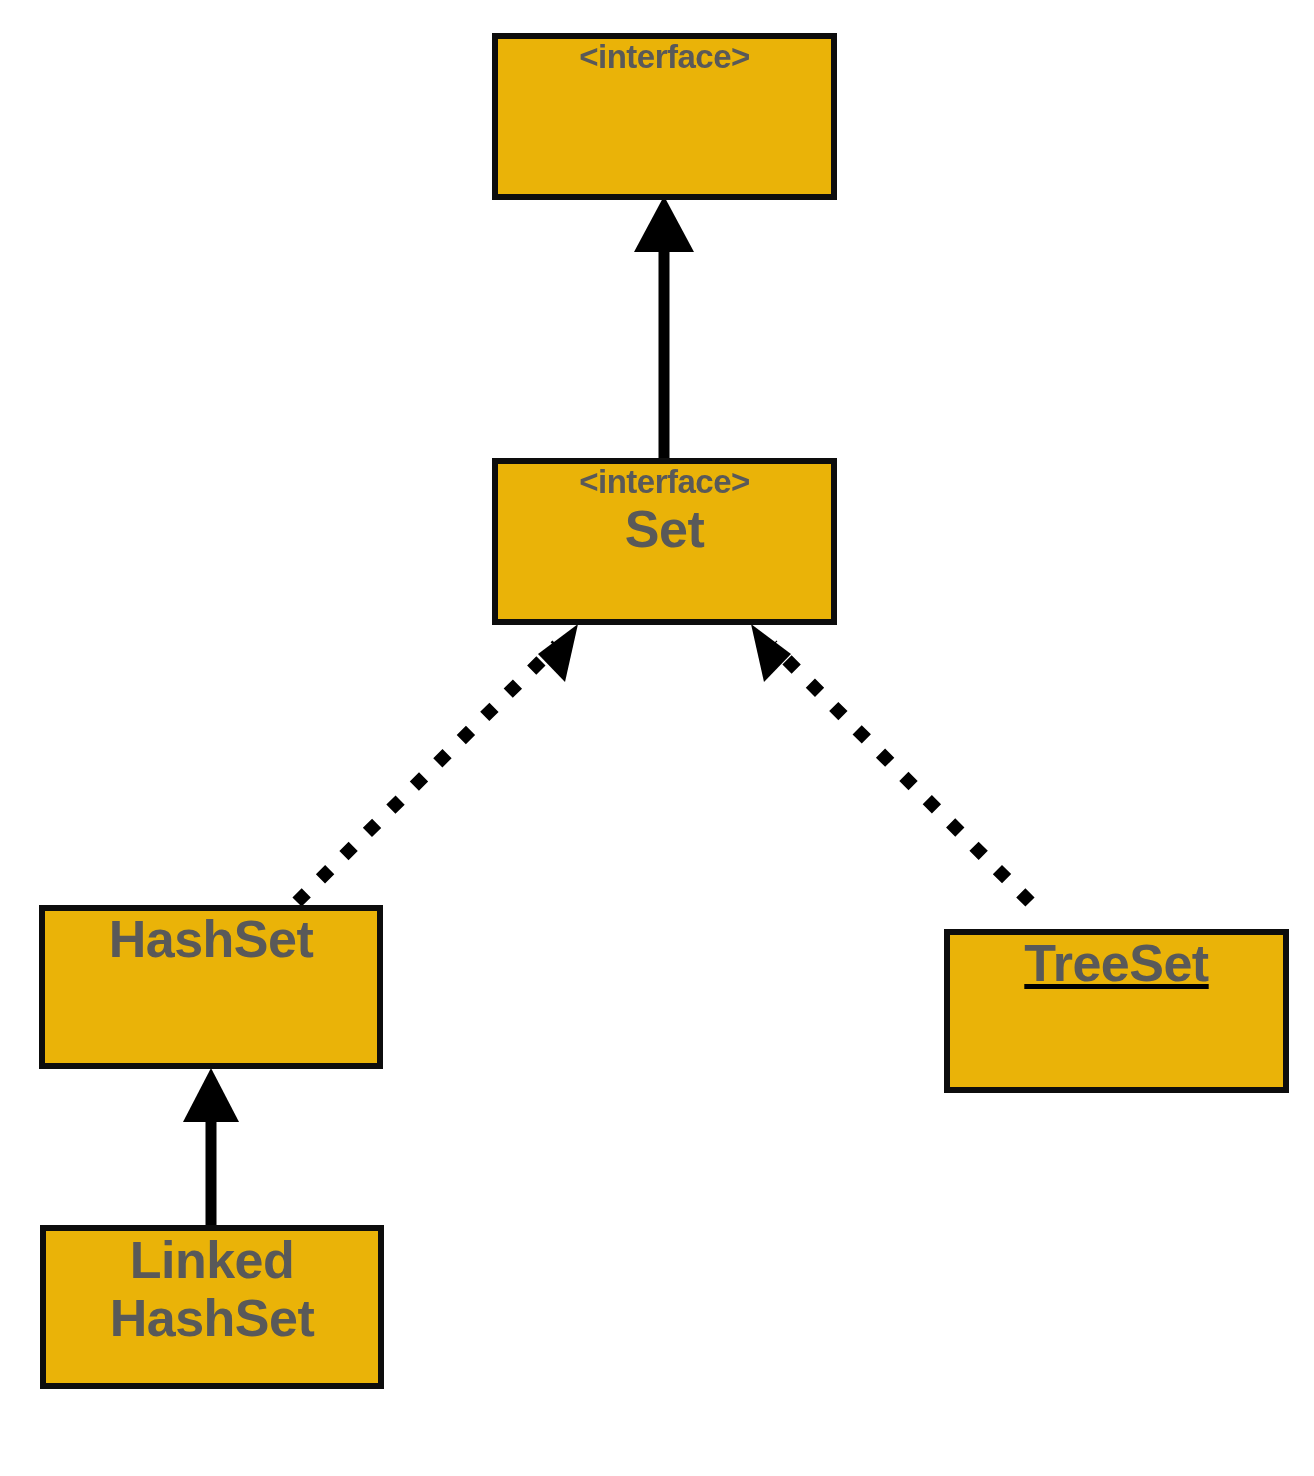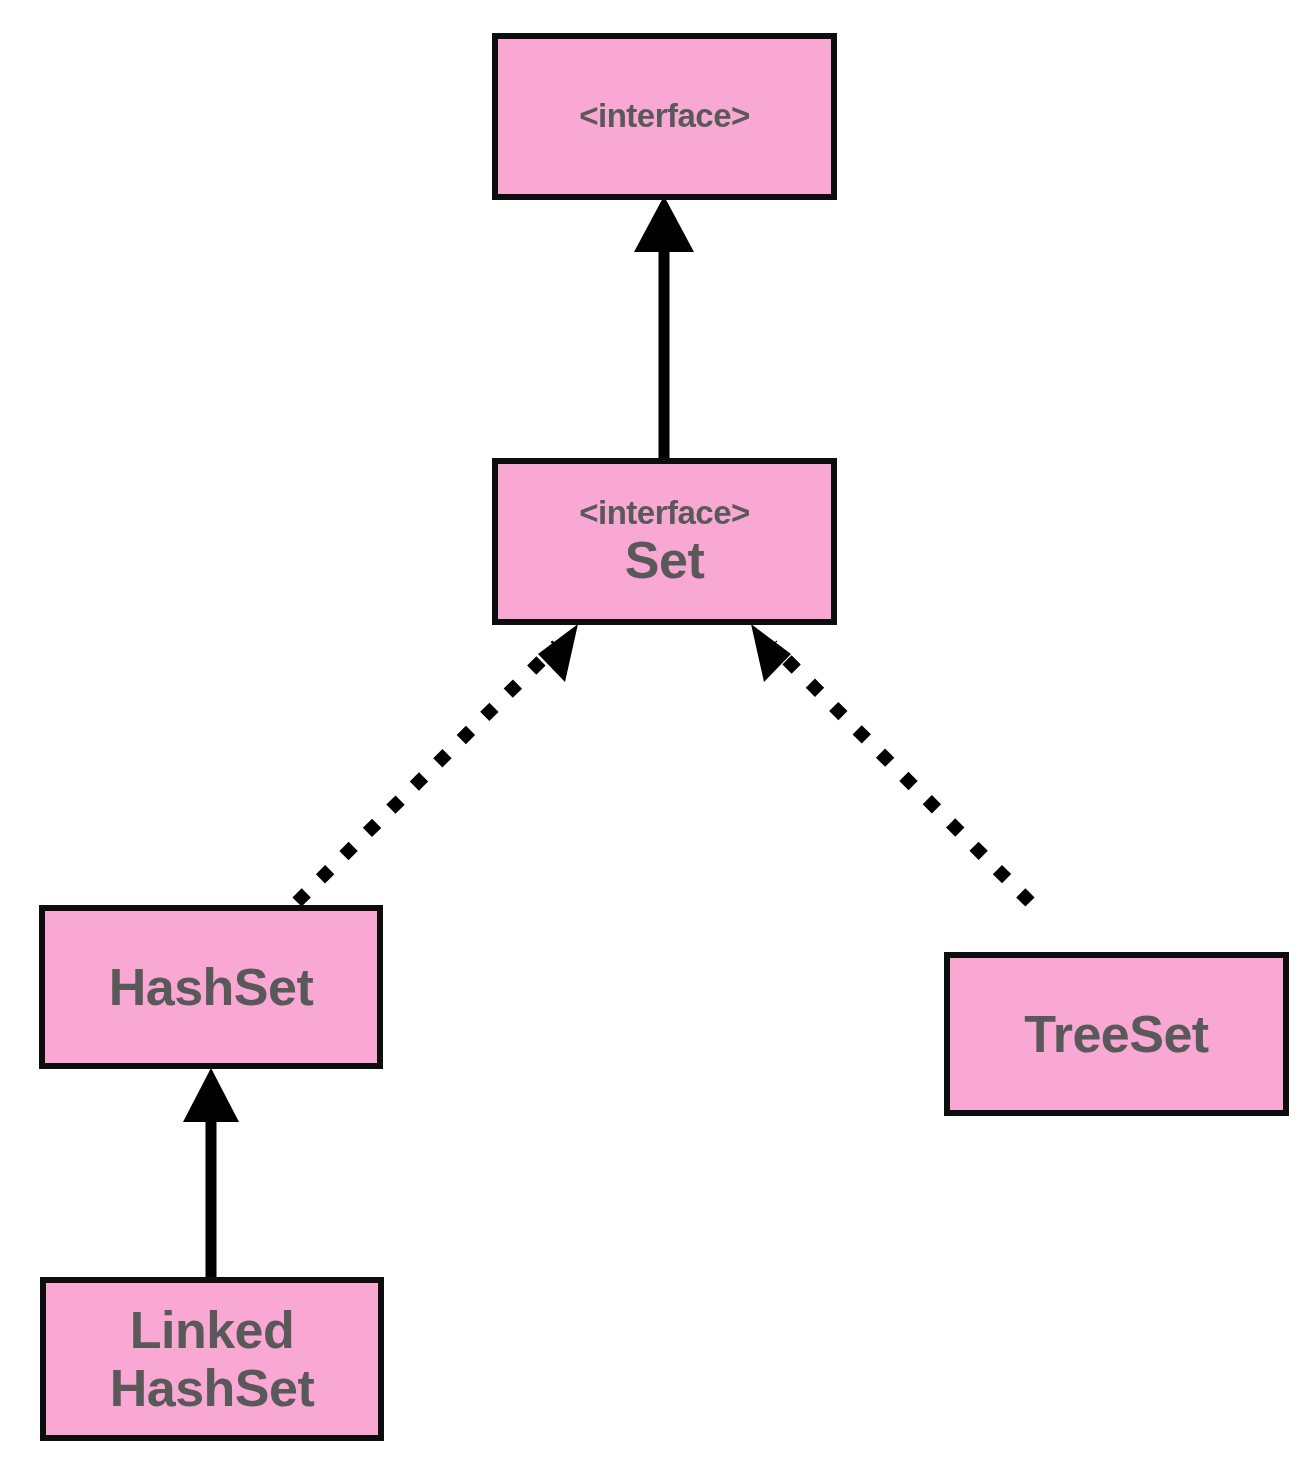--- a/index.html
+++ b/index.html
@@ -21,26 +21,25 @@
     position: absolute;
     left: 0;
     top: 0;
     width: 1314px;
     height: 1476px;
     pointer-events: none;
   }
   .uml-box {
     position: absolute;
     box-sizing: border-box;
-    background: #f9a8d4;
+    background: #eab308;
     border: 6px solid #0d0d0d;
     display: flex;
     flex-direction: column;
     align-items: center;
-    justify-content: center;
     text-align: center;
     z-index: 2;
   }
   .stereotype {
     color: #595959;
     font-size: 33px;
     font-weight: bold;
     line-height: 1.12;
     letter-spacing: -0.5px;
   }
@@ -69,27 +68,28 @@
     height: 167px;
   }
   #box-hashset {
     left: 39px;
     top: 905px;
     width: 344px;
     height: 164px;
   }
   #box-treeset {
     left: 944px;
-    top: 952px;
+    top: 929px;
     width: 345px;
     height: 164px;
+    text-decoration: underline;
   }
   #box-linkedhashset {
     left: 40px;
-    top: 1277px;
+    top: 1225px;
     width: 344px;
     height: 164px;
   }
 </style>
 </head>
 <body>
 
 <div id="diagram-root">
 
   <svg id="edge-layer" viewBox="0 0 1314 1476" width="1314" height="1476" xmlns="http://www.w3.org/2000/svg">

